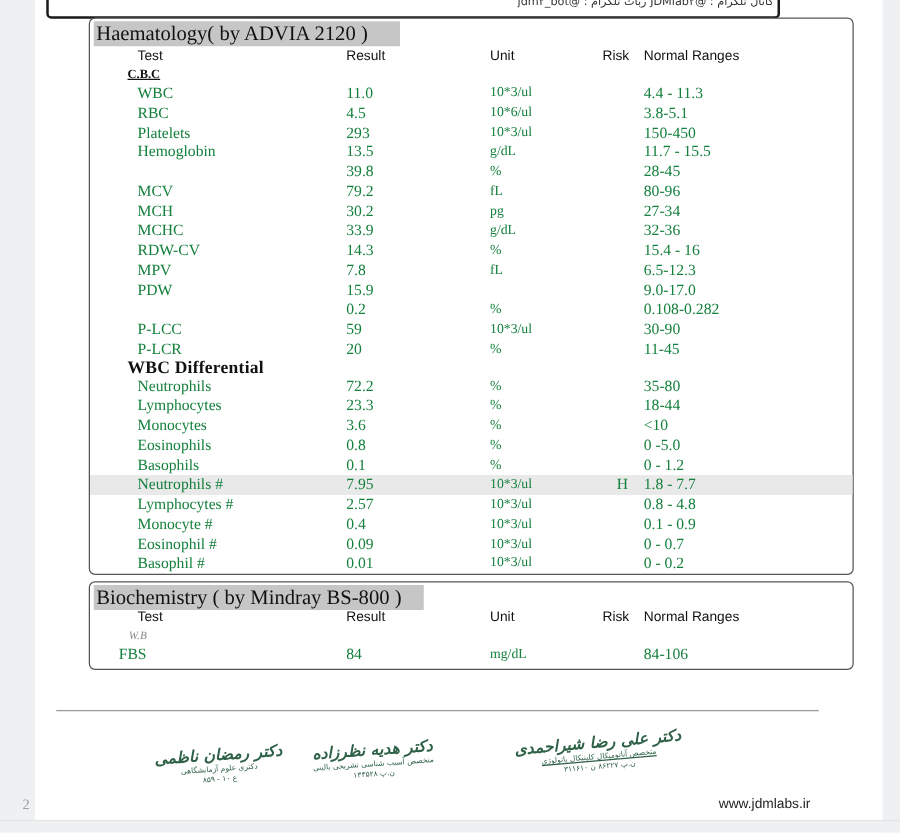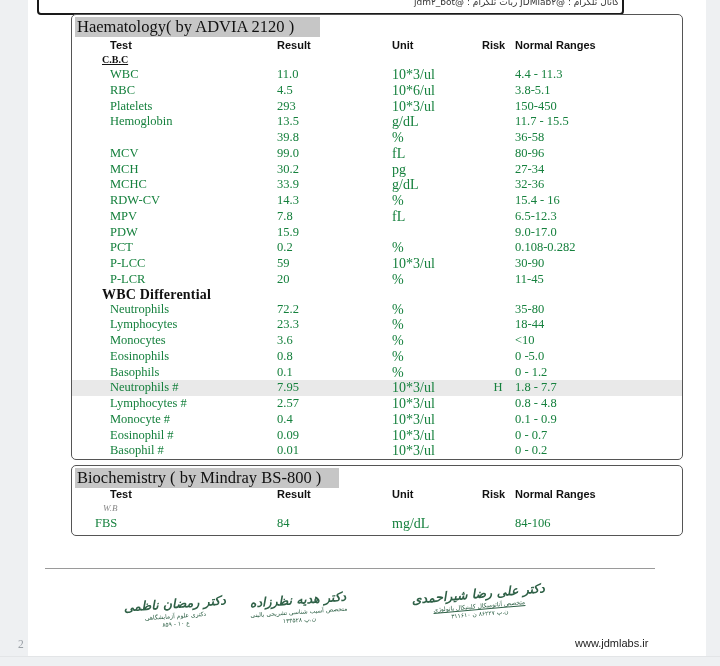--- a/index.html
+++ b/index.html
@@ -18,33 +18,33 @@
 
   
   .panel{position:absolute;left:17px;width:610px;border:1.3px solid #555;border-radius:5px;background:#fff;margin-left:26px;}
   .panel-haem{top:14px;height:444px;}
   .panel-bio{top:465px;height:69px;}
   .ptitle{position:absolute;left:3px;top:2px;font-size:16.5px;color:#111;}
   .ptitle .hl{background:#c6c6c6;padding:0 26px 1px 2px;}
   .panel-bio .ptitle .hl{padding-right:18px;}
 
   .colhead{position:absolute;left:0;top:24px;width:100%;height:13px;
-    font-family:"Liberation Sans",sans-serif;font-weight:bold;font-size:11px;color:#111;}
+    font-family:"Liberation Sans",sans-serif;font-weight:normal;font-size:11px;color:#111;}
   .colhead span{position:absolute;white-space:nowrap;}
   .ch-test{left:38px;} .ch-result{left:205px;} .ch-unit{left:320px;} .ch-risk{left:410px;} .ch-range{left:443px;}
   .panel-bio .colhead{top:22px;}
 
   .rows{position:absolute;left:0;top:38px;width:100%;}
   .panel-bio .rows{top:36px;}
   .row{position:relative;height:15.75px;line-height:15.75px;font-size:12.5px;color:#15803d;}
   .row.highlight{background:#e9e9e9;}
   .row span{position:absolute;top:0;white-space:nowrap;}
   .c-test{left:38px;width:160px;}
   .c-result{left:205px;width:100px;}
-  .c-unit{left:320px;width:90px;font-size:14px;}
+  .c-unit{left:320px;width:90px;font-size:11px;}
   .c-risk{left:413px;width:26px;text-align:center;}
   .c-range{left:443px;width:160px;}
   .panel-bio .c-test{left:23px;}
   .group{position:relative;height:14px;line-height:13px;padding-left:30px;font-size:10px;font-weight:bold;color:#111;}
   .group.u{text-decoration:underline;}
   .group.em{font-weight:normal;font-style:italic;color:#888;font-size:9px;padding-left:31px;}
   .group.sm{font-size:14px;letter-spacing:0.2px;}
 
   .divider{position:absolute;left:17px;top:568px;width:610px;height:0;border-top:1px solid #9a9a9a;}
 
@@ -112,25 +112,25 @@
             <span class="c-test">Hemoglobin</span>
             <span class="c-result">13.5</span>
             <span class="c-unit">g/dL</span>
             <span class="c-risk"></span>
             <span class="c-range">11.7 - 15.5</span>
           </div>
           <div class="row">
             <span class="c-result">39.8</span>
             <span class="c-unit">%</span>
             <span class="c-risk"></span>
-            <span class="c-range">36-58</span>
+            <span class="c-range">28-45</span>
           </div>
           <div class="row">
             <span class="c-test">MCV</span>
-            <span class="c-result">99.0</span>
+            <span class="c-result">79.2</span>
             <span class="c-unit">fL</span>
             <span class="c-risk"></span>
             <span class="c-range">80-96</span>
           </div>
           <div class="row">
             <span class="c-test">MCH</span>
             <span class="c-result">30.2</span>
             <span class="c-unit">pg</span>
             <span class="c-risk"></span>
             <span class="c-range">27-34</span>
@@ -157,21 +157,20 @@
             <span class="c-range">6.5-12.3</span>
           </div>
           <div class="row">
             <span class="c-test">PDW</span>
             <span class="c-result">15.9</span>
             <span class="c-unit"></span>
             <span class="c-risk"></span>
             <span class="c-range">9.0-17.0</span>
           </div>
           <div class="row">
-            <span class="c-test">PCT</span>
             <span class="c-result">0.2</span>
             <span class="c-unit">%</span>
             <span class="c-risk"></span>
             <span class="c-range">0.108-0.282</span>
           </div>
           <div class="row">
             <span class="c-test">P-LCC</span>
             <span class="c-result">59</span>
             <span class="c-unit">10*3/ul</span>
             <span class="c-risk"></span>

